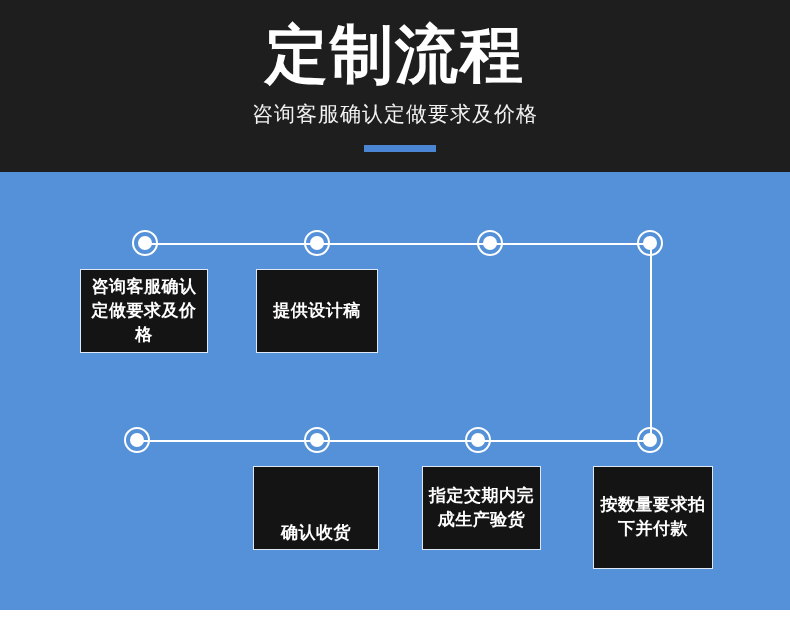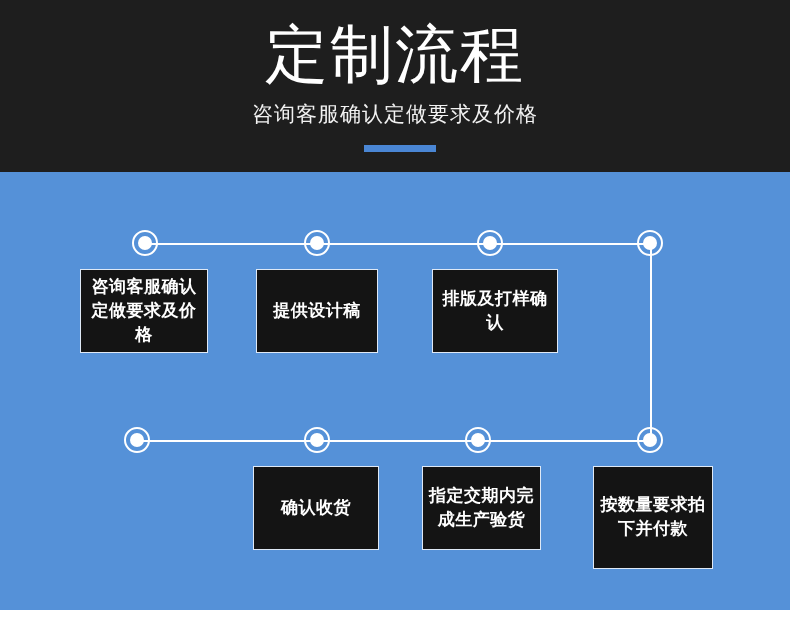--- a/index.html
+++ b/index.html
@@ -29,21 +29,21 @@
     box-sizing: border-box;
   }
   .header-title {
     position: absolute;
     left: 0;
     top: 18px;
     width: 790px;
     text-align: center;
     color: #ffffff;
     font-size: 63px;
-    font-weight: normal;
+    font-weight: bold;
     line-height: 72px;
     letter-spacing: 2px;
   }
   .header-subtitle {
     position: absolute;
     left: 0;
     top: 100px;
     width: 790px;
     text-align: center;
     color: #f2f2f2;
@@ -157,25 +157,22 @@
     <div class="node" style="left:637px; top:255px;"></div>
 
     <div class="step-box" style="left:80px; top:97px; width:128px; height:84px;">
       <span>咨询客服确认定做要求及价格</span>
     </div>
 
     <div class="step-box" style="left:256px; top:97px; width:122px; height:84px;">
       <span>提供设计稿</span>
     </div>
 
-    <div class="step-box" style="left:432px; top:97px; width:126px; height:84px;">
-      <span>排版及打样确认</span>
-    </div>
 
-    <div class="step-box" style="left:253px; top:294px; width:126px; height:84px;">
+    <div class="step-box" style="left:253px; top:294px; width:126px; height:84px;align-items:flex-end;">
       <span>确认收货</span>
     </div>
 
     <div class="step-box" style="left:422px; top:294px; width:119px; height:84px;">
       <span>指定交期内完成生产验货</span>
     </div>
 
     <div class="step-box" style="left:593px; top:294px; width:120px; height:103px;font-family:Liberation Mono, monospace;">
       <span>按数量要求拍下并付款</span>
     </div>

